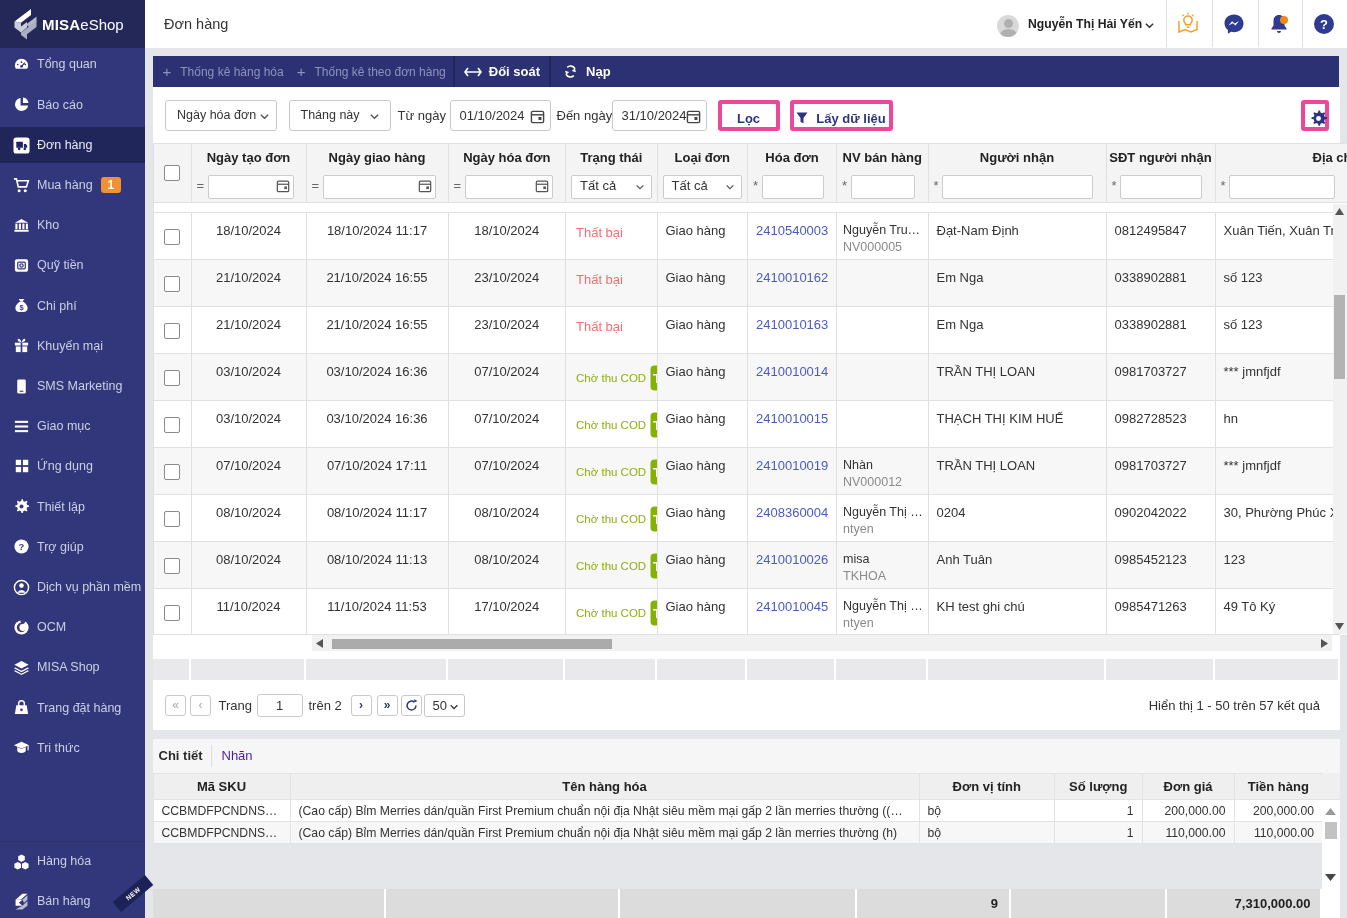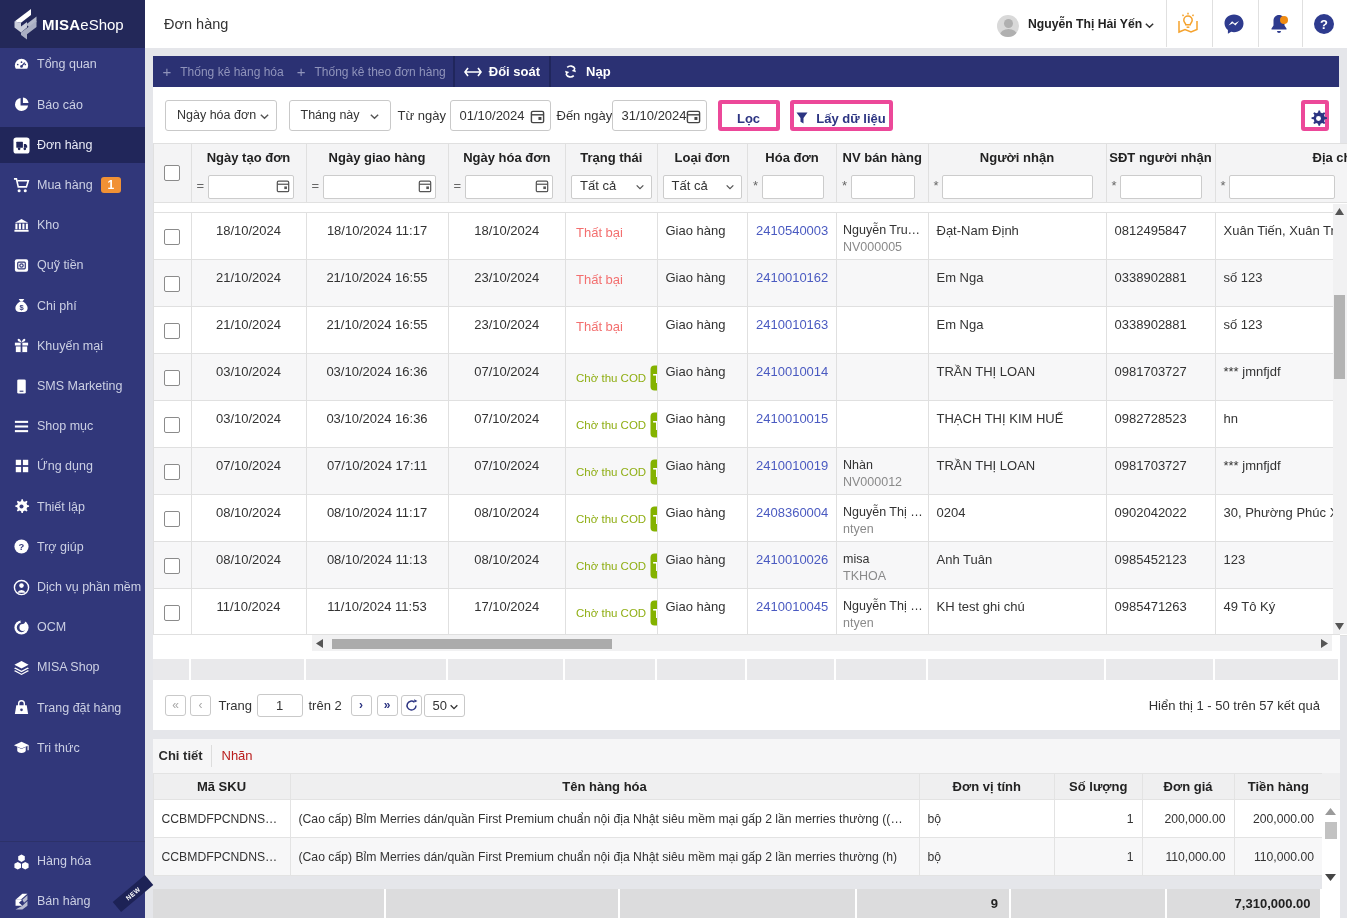--- a/index.html
+++ b/index.html
@@ -82,21 +82,21 @@
 .pbtn { position:absolute; top:15px; width:21px; height:21px; border:1px solid #c9c9c9; border-radius:3px; background:#fff; text-align:center; line-height:19px; color:#999; font-size:12px; }
 .pbtn.blue { color:#2c3482; border-color:#c9c9c9; font-weight:bold; }
 
 
 #tabstrip { position:absolute; left:152.5px; top:739px; width:1187.5px; height:34px; background:#f6f6f7; }
 #dtable { position:absolute; left:152.5px; top:773px; width:1187.5px; background:#fff; }
 #dt { width:1169.5px; }
 #dt th, #dt td { border:1px solid #e3e3e3; overflow:hidden; white-space:nowrap; }
 #dt tbody td { text-overflow:ellipsis; }
 #dt thead th { background:#efeff0; font-weight:bold; color:#222; height:26px; }
-#dt tbody td { height:38px; padding:0 8px; color:#333; font-size:12.2px; }
+#dt tbody td { height:22px; padding:0 8px; color:#333; font-size:12.2px; }
 #dsum { position:absolute; left:152.5px; top:889px; width:1169.5px; height:29px; background:#dcdcdd; display:flex; font-weight:bold; color:#222; }
 #dsum .sc { border-right:2px solid #fff; height:29px; }
 </style>
 </head>
 <body>
 <div id="page">
 
   <div id="sidebar">
     <div id="logo">
       <svg width="25" height="32" viewBox="0 0 24 32">
@@ -210,21 +210,21 @@
           <span class="ml">SMS Marketing</span>
         </div>
         <div class="mitem" style="top:406.2px">
           <span class="mi">
             <svg width="17" height="17" viewBox="0 0 18 18">
               <rect x="2" y="3" width="14" height="2.2" fill="#fff"></rect>
               <rect x="2" y="7.9" width="14" height="2.2" fill="#fff"></rect>
               <rect x="2" y="12.8" width="14" height="2.2" fill="#fff"></rect>
             </svg>
           </span>
-          <span class="ml">Shop mục</span>
+          <span class="ml">Giao mục</span>
         </div>
         <div class="mitem" style="top:446.4px">
           <span class="mi">
             <svg width="16" height="16" viewBox="0 0 18 18">
               <rect x="2" y="2" width="6" height="6" fill="#fff"></rect>
               <rect x="10" y="2" width="6" height="6" fill="#fff"></rect>
               <rect x="2" y="10" width="6" height="6" fill="#fff"></rect>
               <rect x="10" y="10" width="6" height="6" fill="#fff"></rect>
             </svg>
           </span>
@@ -661,21 +661,21 @@
         </svg></div>
     <div style="position:absolute;left:271px;top:14px;width:41px;height:23px;border:1px solid #c9c9c9;border-radius:3px;padding-left:8px;line-height:21px;">50<svg width="10" height="10" viewBox="0 0 12 12" style="position:absolute;right:5px;top:7px">
           <path d="M2 4l4 4 4-4" stroke="#333" stroke-width="1.6" fill="none"></path>
         </svg></div>
     <div style="position:absolute;right:20px;top:18px;color:#333;">Hiển thị 1 - 50 trên 57 kết quả</div>
   </div>
 
   <div id="tabstrip">
     <div style="position:absolute;left:6px;top:9px;font-weight:bold;color:#2b2b2b;">Chi tiết</div>
     <div style="position:absolute;left:58px;top:6px;width:1px;height:22px;background:#ddd;"></div>
-    <div style="position:absolute;left:69px;top:9px;color:#b91c1c;">Nhãn</div>
+    <div style="position:absolute;left:69px;top:9px;color:#4c1d95;">Nhãn</div>
   </div>
 
   <div id="dtable">
       <table id="dt">
         <colgroup>
           <col style="width:137px">
           <col style="width:629px">
           <col style="width:135.5px">
           <col style="width:87.5px">
           <col style="width:92px">

